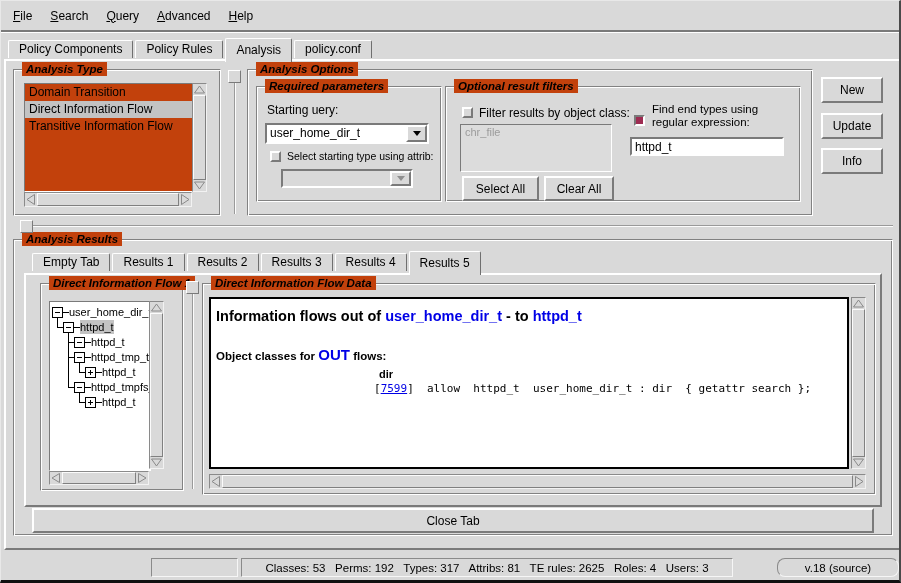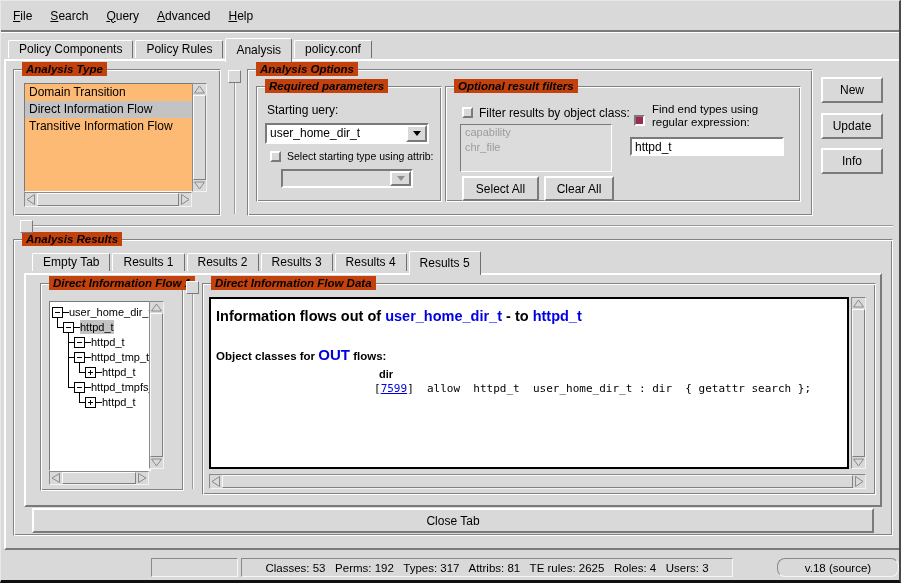--- a/index.html
+++ b/index.html
@@ -21,21 +21,21 @@
   .tabrow{position:absolute;display:flex;align-items:center;gap:2px;z-index:4;}
   .tab{height:17px;margin-bottom:2px;display:flex;align-items:center;padding:0 10px;font-size:12px;
     background:#d9d9d9;border:1px solid;border-color:#ffffff #6f6f6f #6f6f6f #ffffff;
     border-bottom:none;border-radius:2px 2px 0 0;cursor:default;white-space:nowrap;}
   .tab.active{height:100%;margin-bottom:0;}
   .panel{position:absolute;background:#d9d9d9;border:2px solid;
     border-color:#ffffff #7a7a7a #7a7a7a #ffffff;}
   .btn{display:flex;align-items:center;justify-content:center;background:#d9d9d9;
     border:2px solid;border-color:#ffffff #7a7a7a #7a7a7a #ffffff;font-size:12px;cursor:default;
     white-space:nowrap;}
-  .listbox{background:#fdba74;overflow:hidden;}
+  .listbox{background:#c2410c;overflow:hidden;}
   .li{height:17px;line-height:17px;padding-left:4px;font-size:12px;white-space:nowrap;}
   .li.selected{background:var(--sel,#c3c3c3);}
   .li.dis{height:15px;line-height:15px;font-size:11px;color:#9c9c9c;}
   .sb{position:absolute;background:#d9d9d9;border:1px solid;
     border-color:#8a8a8a #f2f2f2 #f2f2f2 #8a8a8a;display:flex;box-sizing:border-box;}
   .sb.v{flex-direction:column;}
   .sb .thumb{flex:1;background:#d9d9d9;border:1px solid;
     border-color:#fbfbfb #808080 #808080 #fbfbfb;}
   .sb svg{flex:0 0 auto;display:block;}
   .cb{width:11px;height:11px;box-sizing:border-box;border:2px solid;
@@ -153,21 +153,20 @@
             <span class="tri"></span>
           </span>
       </div>
     </div>
 
     <div class="group" style="left:197px;top:16px;width:354px;height:114px;">
       <span class="group-label">Optional result filters</span>
       <span class="cb abs" style="left:16px;top:20px;"></span>
       <span class="lbl" style="left:33px;top:19px;">Filter results by object class:</span>
       <div class="listbox sunken1 abs" style="left:14px;top:37px;width:150px;height:46px;background:#dcdcdc;">
-          <div class="li dis">capability</div>
           <div class="li dis">chr_file</div>
         </div>
       <div class="btn abs" style="left:16px;top:89px;width:73px;height:21px;">Select All</div>
       <div class="btn abs" style="left:98px;top:89px;width:66px;height:21px;">Clear All</div>
       <span class="cb checked abs" style="left:188px;top:28px;"></span>
       <span class="lbl" style="left:206px;top:16px;width:142px;white-space:normal;font-size:11.5px;line-height:13px;">Find end types using regular expression:</span>
       <input class="entry" style="left: 184px; top: 50px; width: 154px; height: 19px;" value="httpd_t">
     </div>
   </div>
 

